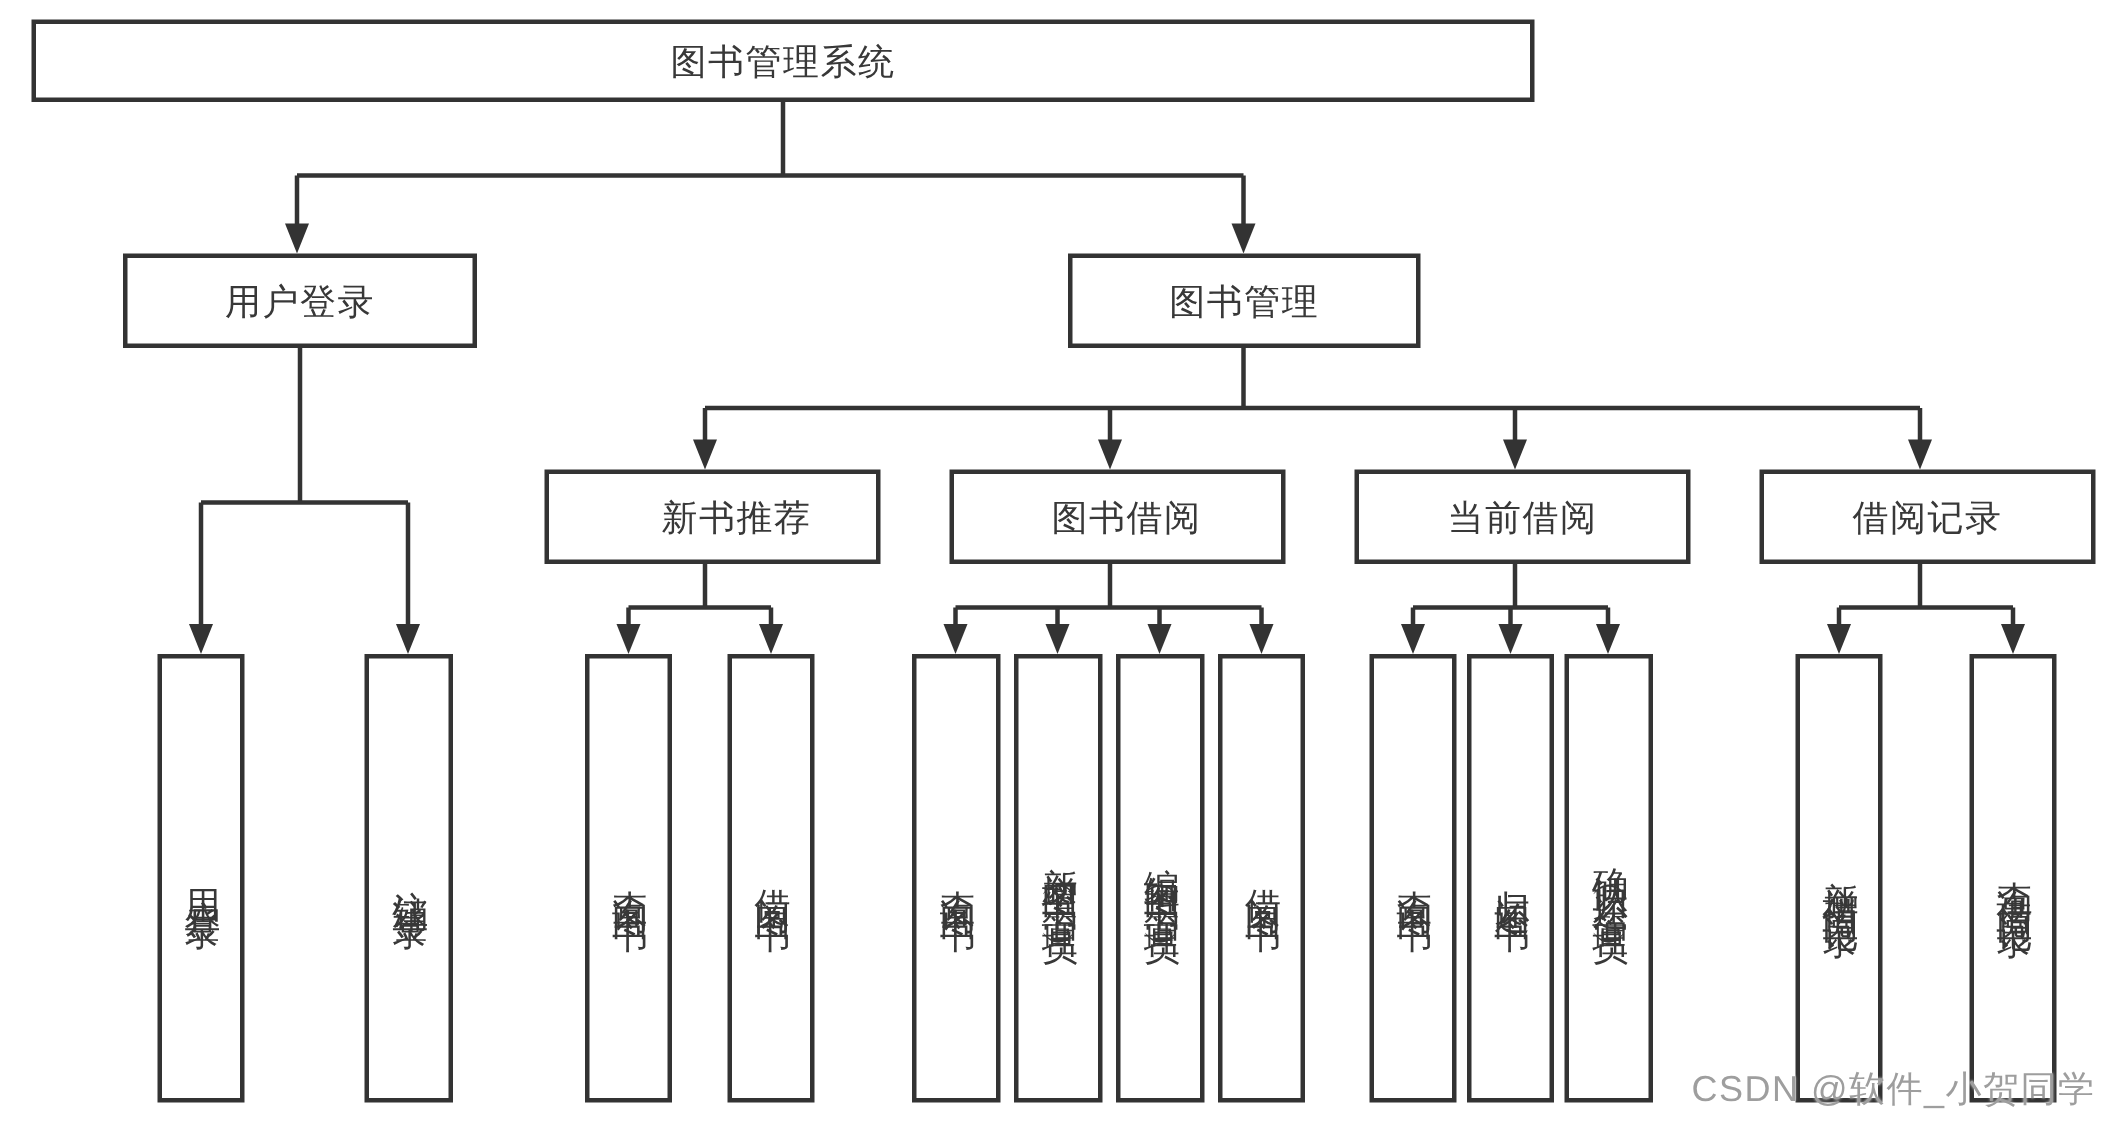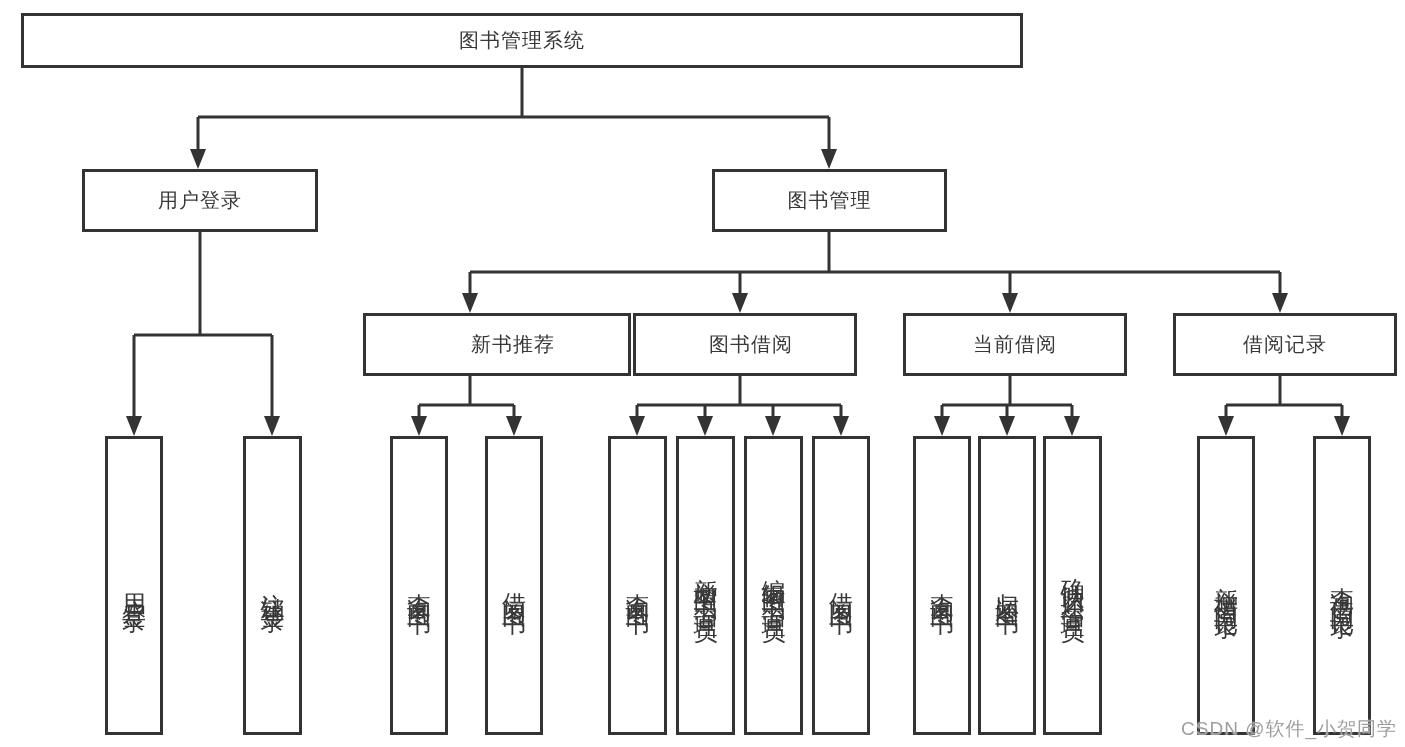--- a/index.html
+++ b/index.html
@@ -10,50 +10,50 @@
     font-family:"Liberation Sans","DejaVu Sans",sans-serif;
     overflow:hidden;
   }
   .connectors{position:absolute;left:0;top:0;z-index:0;}
   .box{
     position:absolute;box-sizing:border-box;
     border:3px solid #333333;background:#ffffff;
     display:flex;align-items:center;justify-content:center;
     color:#383838;z-index:1;
   }
-  .h-label{font-size:20px;letter-spacing:1px;white-space:nowrap;}
+  .h-label{font-size:24px;letter-spacing:1px;white-space:nowrap;}
   .v-label{
     writing-mode:vertical-rl;text-orientation:mixed;
     font-size:24px;letter-spacing:6px;line-height:1;
     white-space:nowrap;
   }
   .root{left:21px;top:13px;width:1002px;height:55px;}
   .l2a{left:82px;top:169px;width:236px;height:63px;}
   .l2b{left:712px;top:169px;width:235px;height:63px;text-align:right;}
-  .l3a{left:363px;top:313px;width:268px;height:63px;padding-left:32px;}
+  .l3a{left:363px;top:313px;width:224px;height:63px;padding-left:32px;}
   .l3b{left:633px;top:313px;width:224px;height:63px;padding-left:12px;}
   .l3c{left:903px;top:313px;width:224px;height:63px;}
   .l3d{left:1173px;top:313px;width:224px;height:63px;}
   .leaf{top:436px;height:299px;}
   .lf1{left:105px;width:58px;}
   .lf2{left:243px;width:59px;}
   .lf3{left:390px;width:58px;}
   .lf4{left:485px;width:58px;}
   .lf5{left:608px;width:59px;}
   .lf6{left:676px;width:59px;}
   .lf7{left:744px;width:59px;}
   .lf8{left:812px;width:58px;}
   .lf9{left:913px;width:58px;}
   .lf10{left:978px;width:58px;}
   .lf11{left:1043px;width:59px;}
   .lf12{left:1197px;width:58px;}
   .lf13{left:1313px;width:58px;}
   .watermark{
     position:absolute;right:8px;bottom:5px;z-index:2;
-    font-size:19px;color:#9e9e9e;letter-spacing:1px;
+    font-size:24px;color:#9e9e9e;letter-spacing:1px;
     text-shadow:0 0 2px #ffffff;white-space:nowrap;
   }
 </style>
 </head>
 <body>
 
 <div class="stage">
 
   <svg class="connectors" width="1405" height="747" viewBox="0 0 1405 747">
     <g stroke="#333333" stroke-width="3" fill="none">

